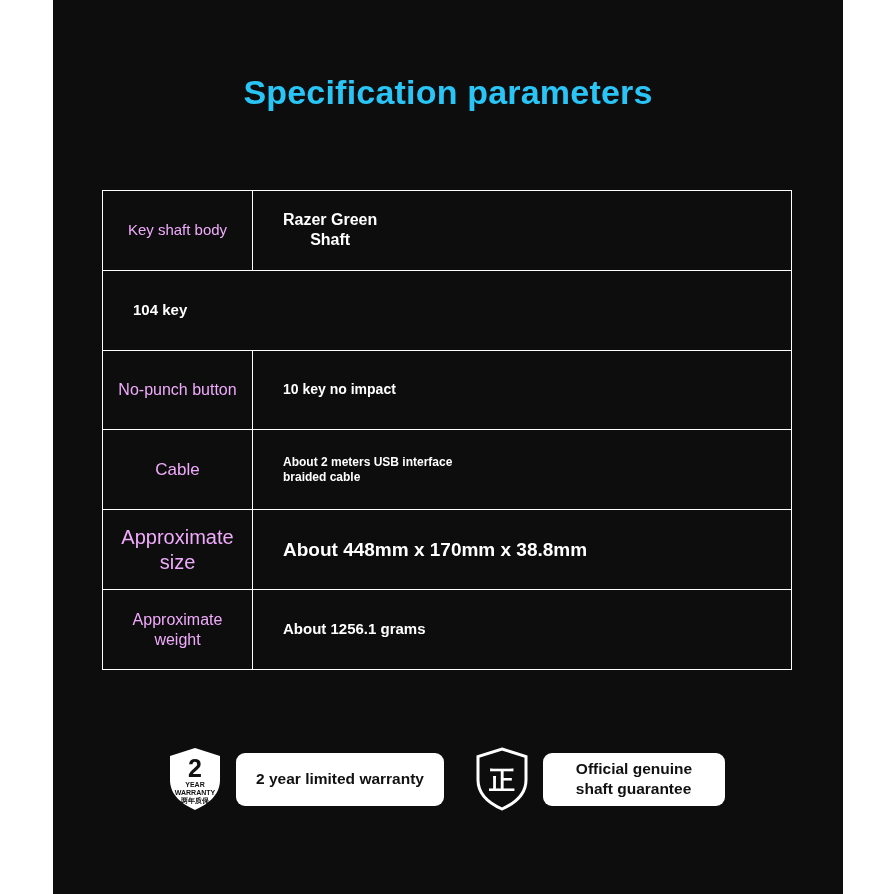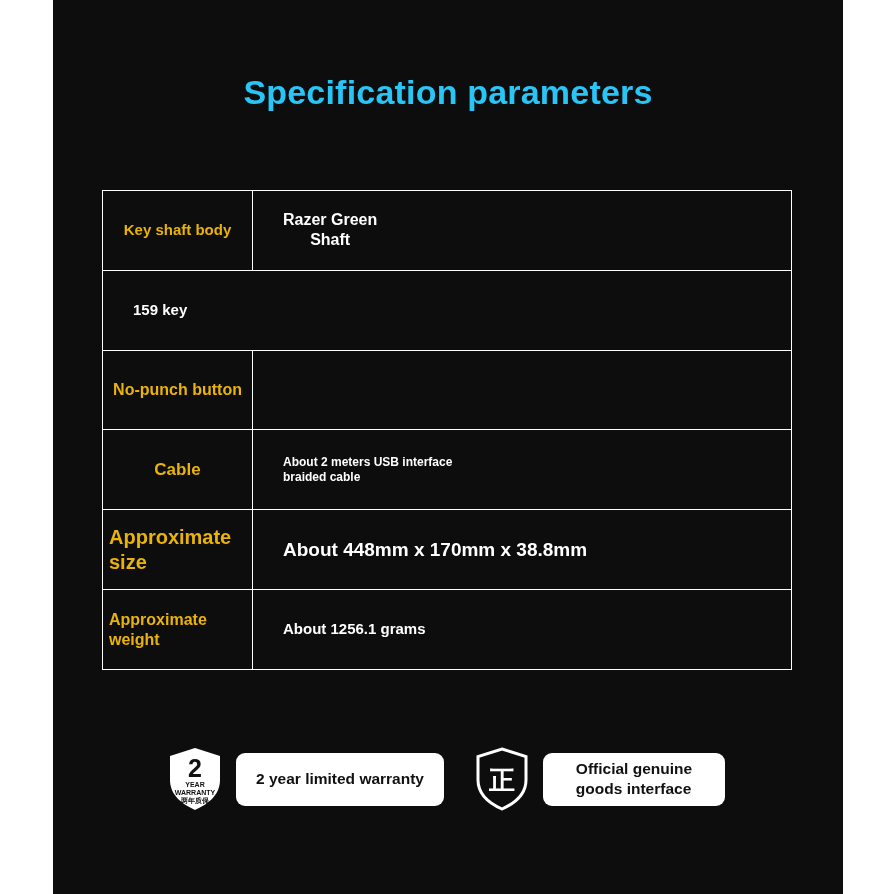--- a/index.html
+++ b/index.html
@@ -70,22 +70,23 @@
   .spec-row:last-child { border-bottom: none; }
 
   .spec-label {
     width: 150px;              
     flex: 0 0 150px;
     border-right: 1px solid #ffffff;
     box-sizing: border-box;
     display: flex;
     align-items: center;
     justify-content: center;
-    color: #eab308;
-    font-weight: bold;
+    color: #f0abfc;
+    font-weight: normal;
+    text-align: center;
     padding: 0 6px;
     line-height: 1.24;
   }
   .spec-value {
     flex: 1 1 auto;
     box-sizing: border-box;
     display: flex;
     align-items: center;
     color: #ffffff;
     font-weight: bold;
@@ -166,26 +167,27 @@
 
     <div id="spec-table">
 
       <div class="spec-row r1">
         <div class="spec-label">Key shaft body</div>
         <div class="spec-value">Razer Green
 Shaft</div>
       </div>
 
       <div class="spec-row r2">
-        <div class="spec-value">159 key</div>
+        <div class="spec-value">104 key</div>
       </div>
 
       <div class="spec-row r3">
         <div class="spec-label">No-punch
 button</div>
+        <div class="spec-value">10 key no impact</div>
       </div>
 
       <div class="spec-row r4">
         <div class="spec-label">Cable</div>
         <div class="spec-value">About 2 meters USB interface
 braided cable</div>
       </div>
 
       <div class="spec-row r5">
         <div class="spec-label">Approximate
@@ -217,19 +219,19 @@
       </div>
 
       <div class="badge-group" id="badge-genuine">
         <div class="badge-shield">
           <svg width="54" height="64" viewBox="0 0 54 64" xmlns="http://www.w3.org/2000/svg">
             <path d="M27 2 L51 9.5 L51 33 C51 47.5 39.5 56.5 27 62 C14.5 56.5 3 47.5 3 33 L3 9.5 Z" fill="none" stroke="#ffffff" stroke-width="3"></path>
             <text x="27" y="42" text-anchor="middle" font-family="Liberation Sans, sans-serif" font-size="26" font-weight="bold" fill="#ffffff">正</text>
           </svg>
         </div>
         <div class="badge-pill" id="pill-genuine">Official genuine
-goods interface</div>
+shaft guarantee</div>
       </div>
 
     </div>
 
   </div>
 </div>
 
 </body></html>

